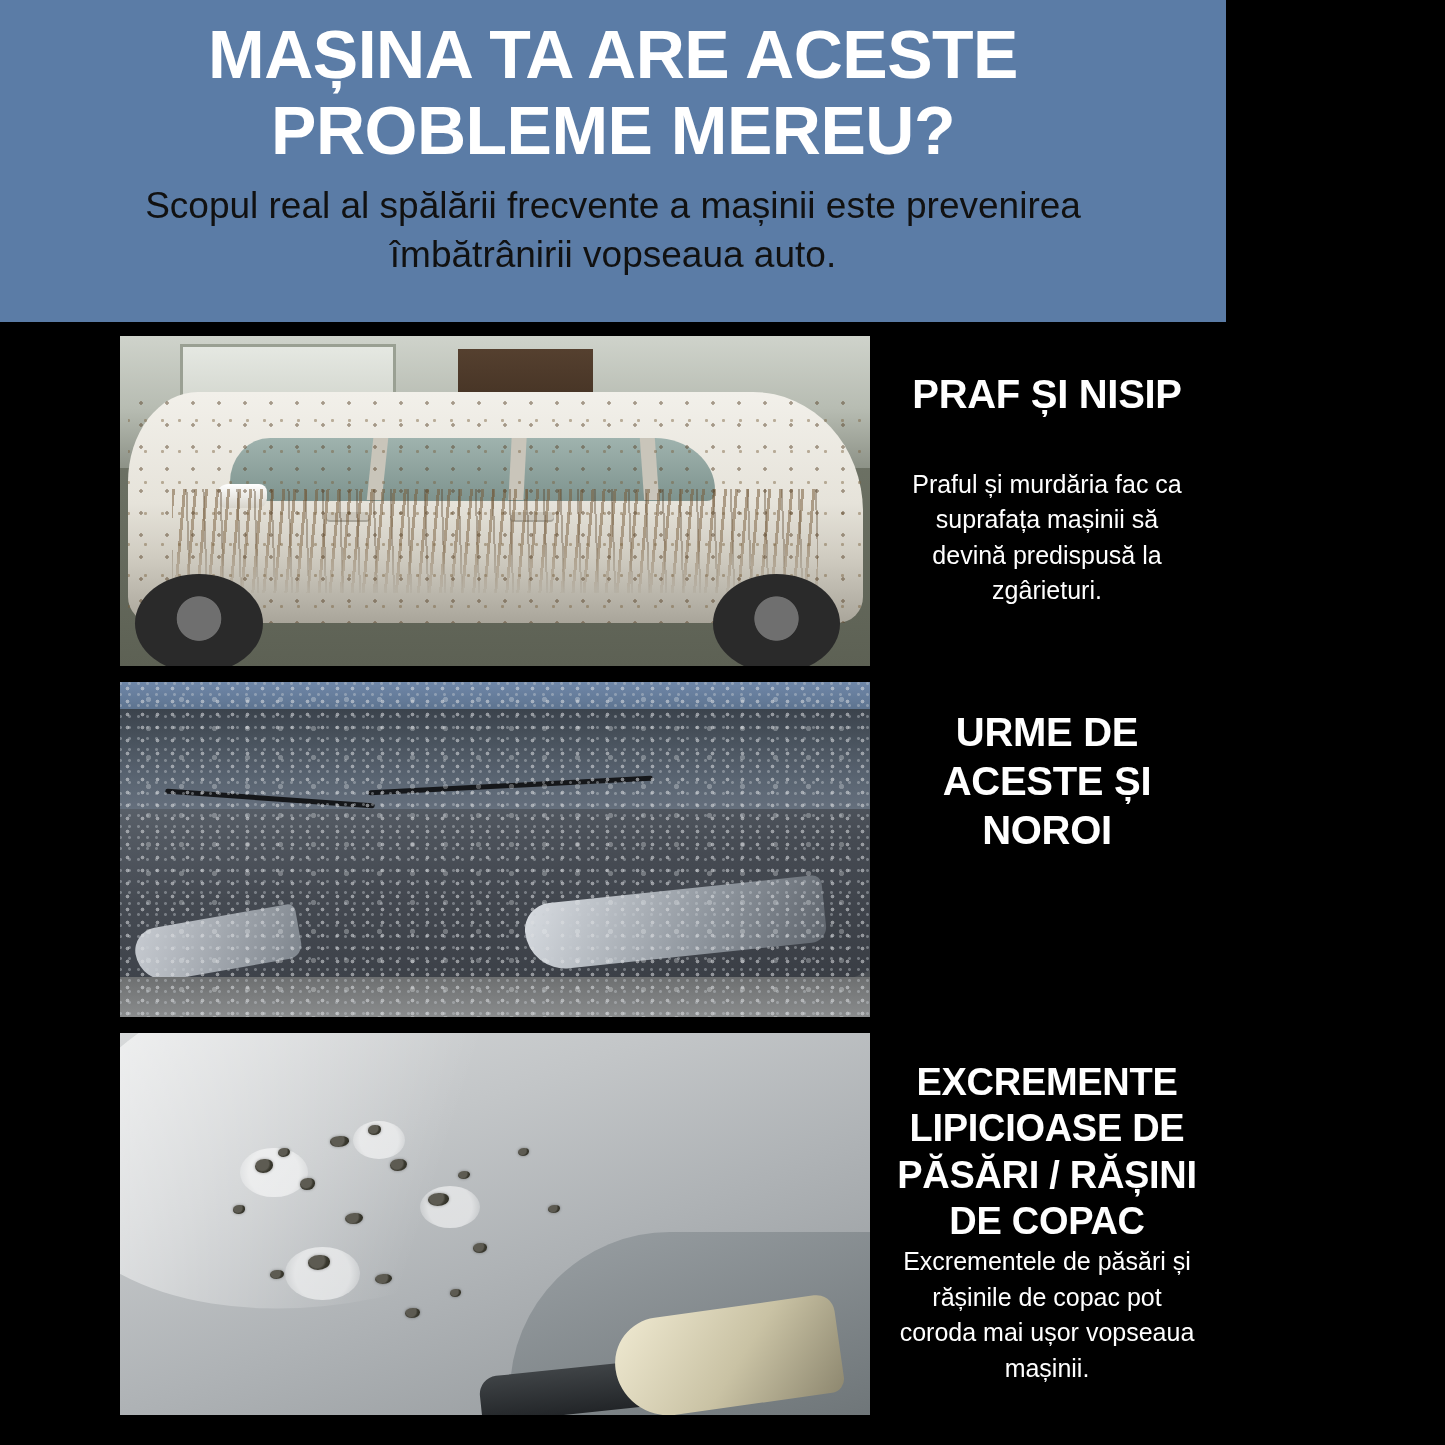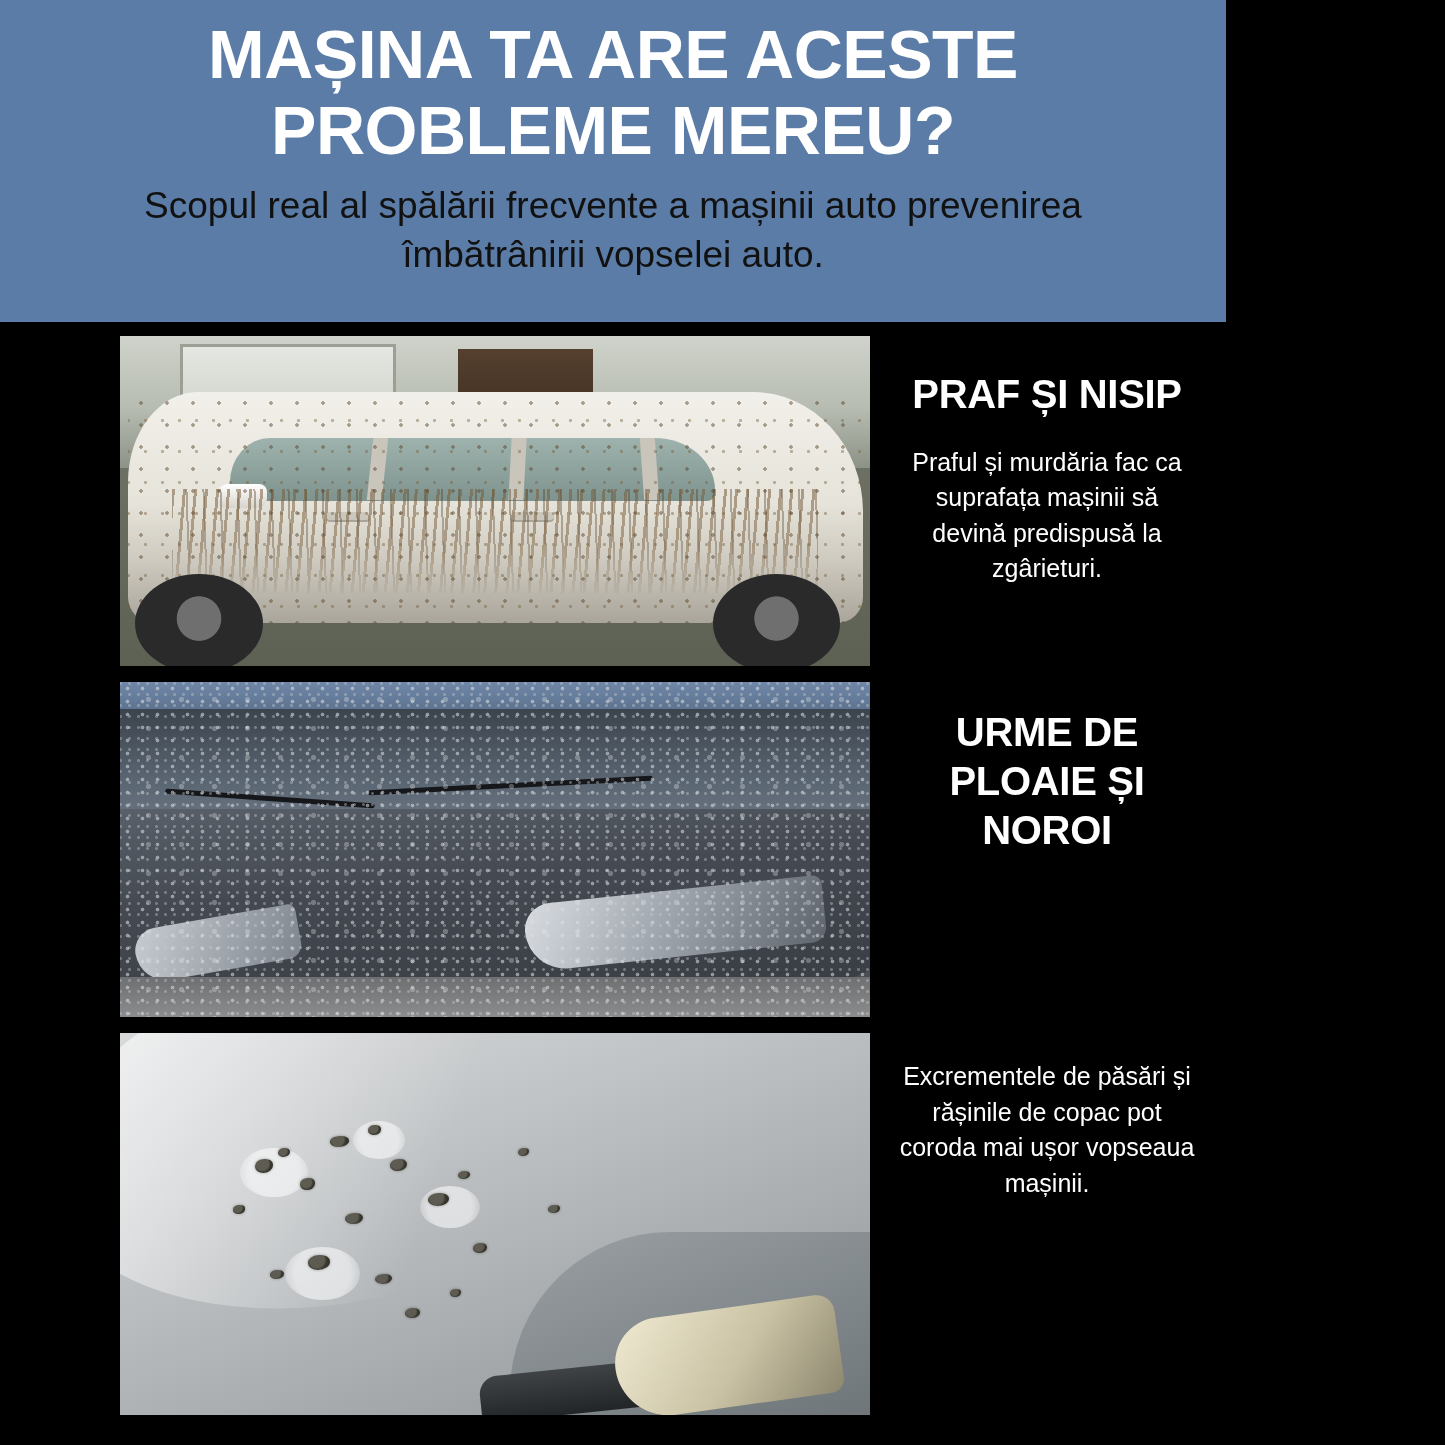--- a/index.html
+++ b/index.html
@@ -83,21 +83,21 @@
   .text-col {
     flex: 1 1 auto;
     padding: 0 18px 0 26px;
     box-sizing: border-box;
     display: flex;
     flex-direction: column;
     justify-content: flex-start;
     align-items: center;
     text-align: center;
   }
-  .row-1 .text-col { padding-top: 34px; }
+  .row-1 .text-col { padding-top: 34px; gap: 22px; }
   .row-2 .text-col { padding-top: 26px; }
   .row-3 .text-col { padding-top: 26px; }
 
   .item-title {
     color: #ffffff;
     font-weight: bold;
     font-size: 40px;
     line-height: 1.22;
     margin: 0;
     letter-spacing: -0.3px;
@@ -282,21 +282,21 @@
     background: radial-gradient(circle, rgba(255,255,255,0.55) 0 60%, rgba(255,255,255,0) 100%);
   }
 </style>
 </head>
 <body>
 
 <div class="poster">
 
   <div class="header">
     <div class="header-title">MAȘINA TA ARE ACESTE PROBLEME MEREU?</div>
-    <div class="header-sub">Scopul real al spălării frecvente a mașinii auto prevenirea îmbătrânirii vopselei auto.</div>
+    <div class="header-sub">Scopul real al spălării frecvente a mașinii este prevenirea îmbătrânirii vopseaua auto.</div>
   </div>
 
   <div class="rows">
 
     <div class="row row-1">
       <div class="photo">
         <div class="suv">
           <div class="garage">
             <div class="door"></div>
             <div class="door2"></div>
@@ -330,21 +330,21 @@
           <div class="wiper"></div>
           <div class="wiper2"></div>
           <div class="panel"></div>
           <div class="lamp"></div>
           <div class="lamp2"></div>
           <div class="road"></div>
           <div class="spots"></div>
         </div>
       </div>
       <div class="text-col">
-        <div class="item-title">URME DE PLOAIE ȘI NOROI</div>
+        <div class="item-title">URME DE ACESTE ȘI NOROI</div>
       </div>
     </div>
 
     <div class="row row-3">
       <div class="photo">
         <div class="drop">
           <div class="sheen"></div>
           <div class="edge"></div>
           <div class="grille"></div>
           <div class="headlight"></div>
@@ -368,18 +368,19 @@
           <div class="poop" style="left:34%;top:63%;width:2.2%;height:2.8%;"></div>
           <div class="poop" style="left:47%;top:55%;width:1.9%;height:2.6%;"></div>
           <div class="poop" style="left:53%;top:30%;width:1.5%;height:2.2%;"></div>
           <div class="poop" style="left:15%;top:45%;width:1.7%;height:2.3%;"></div>
           <div class="poop" style="left:38%;top:72%;width:2.0%;height:2.6%;"></div>
           <div class="poop" style="left:44%;top:67%;width:1.4%;height:2.0%;"></div>
           <div class="poop" style="left:57%;top:45%;width:1.6%;height:2.1%;"></div>
         </div>
       </div>
       <div class="text-col">
+        <div class="item-title">EXCREMENTE LIPICIOASE DE PĂSĂRI / RĂȘINI DE COPAC</div>
         <div class="item-body">Excrementele de păsări și rășinile de copac pot coroda mai ușor vopseaua mașinii.</div>
       </div>
     </div>
 
   </div>
 </div>
 
 </body></html>

